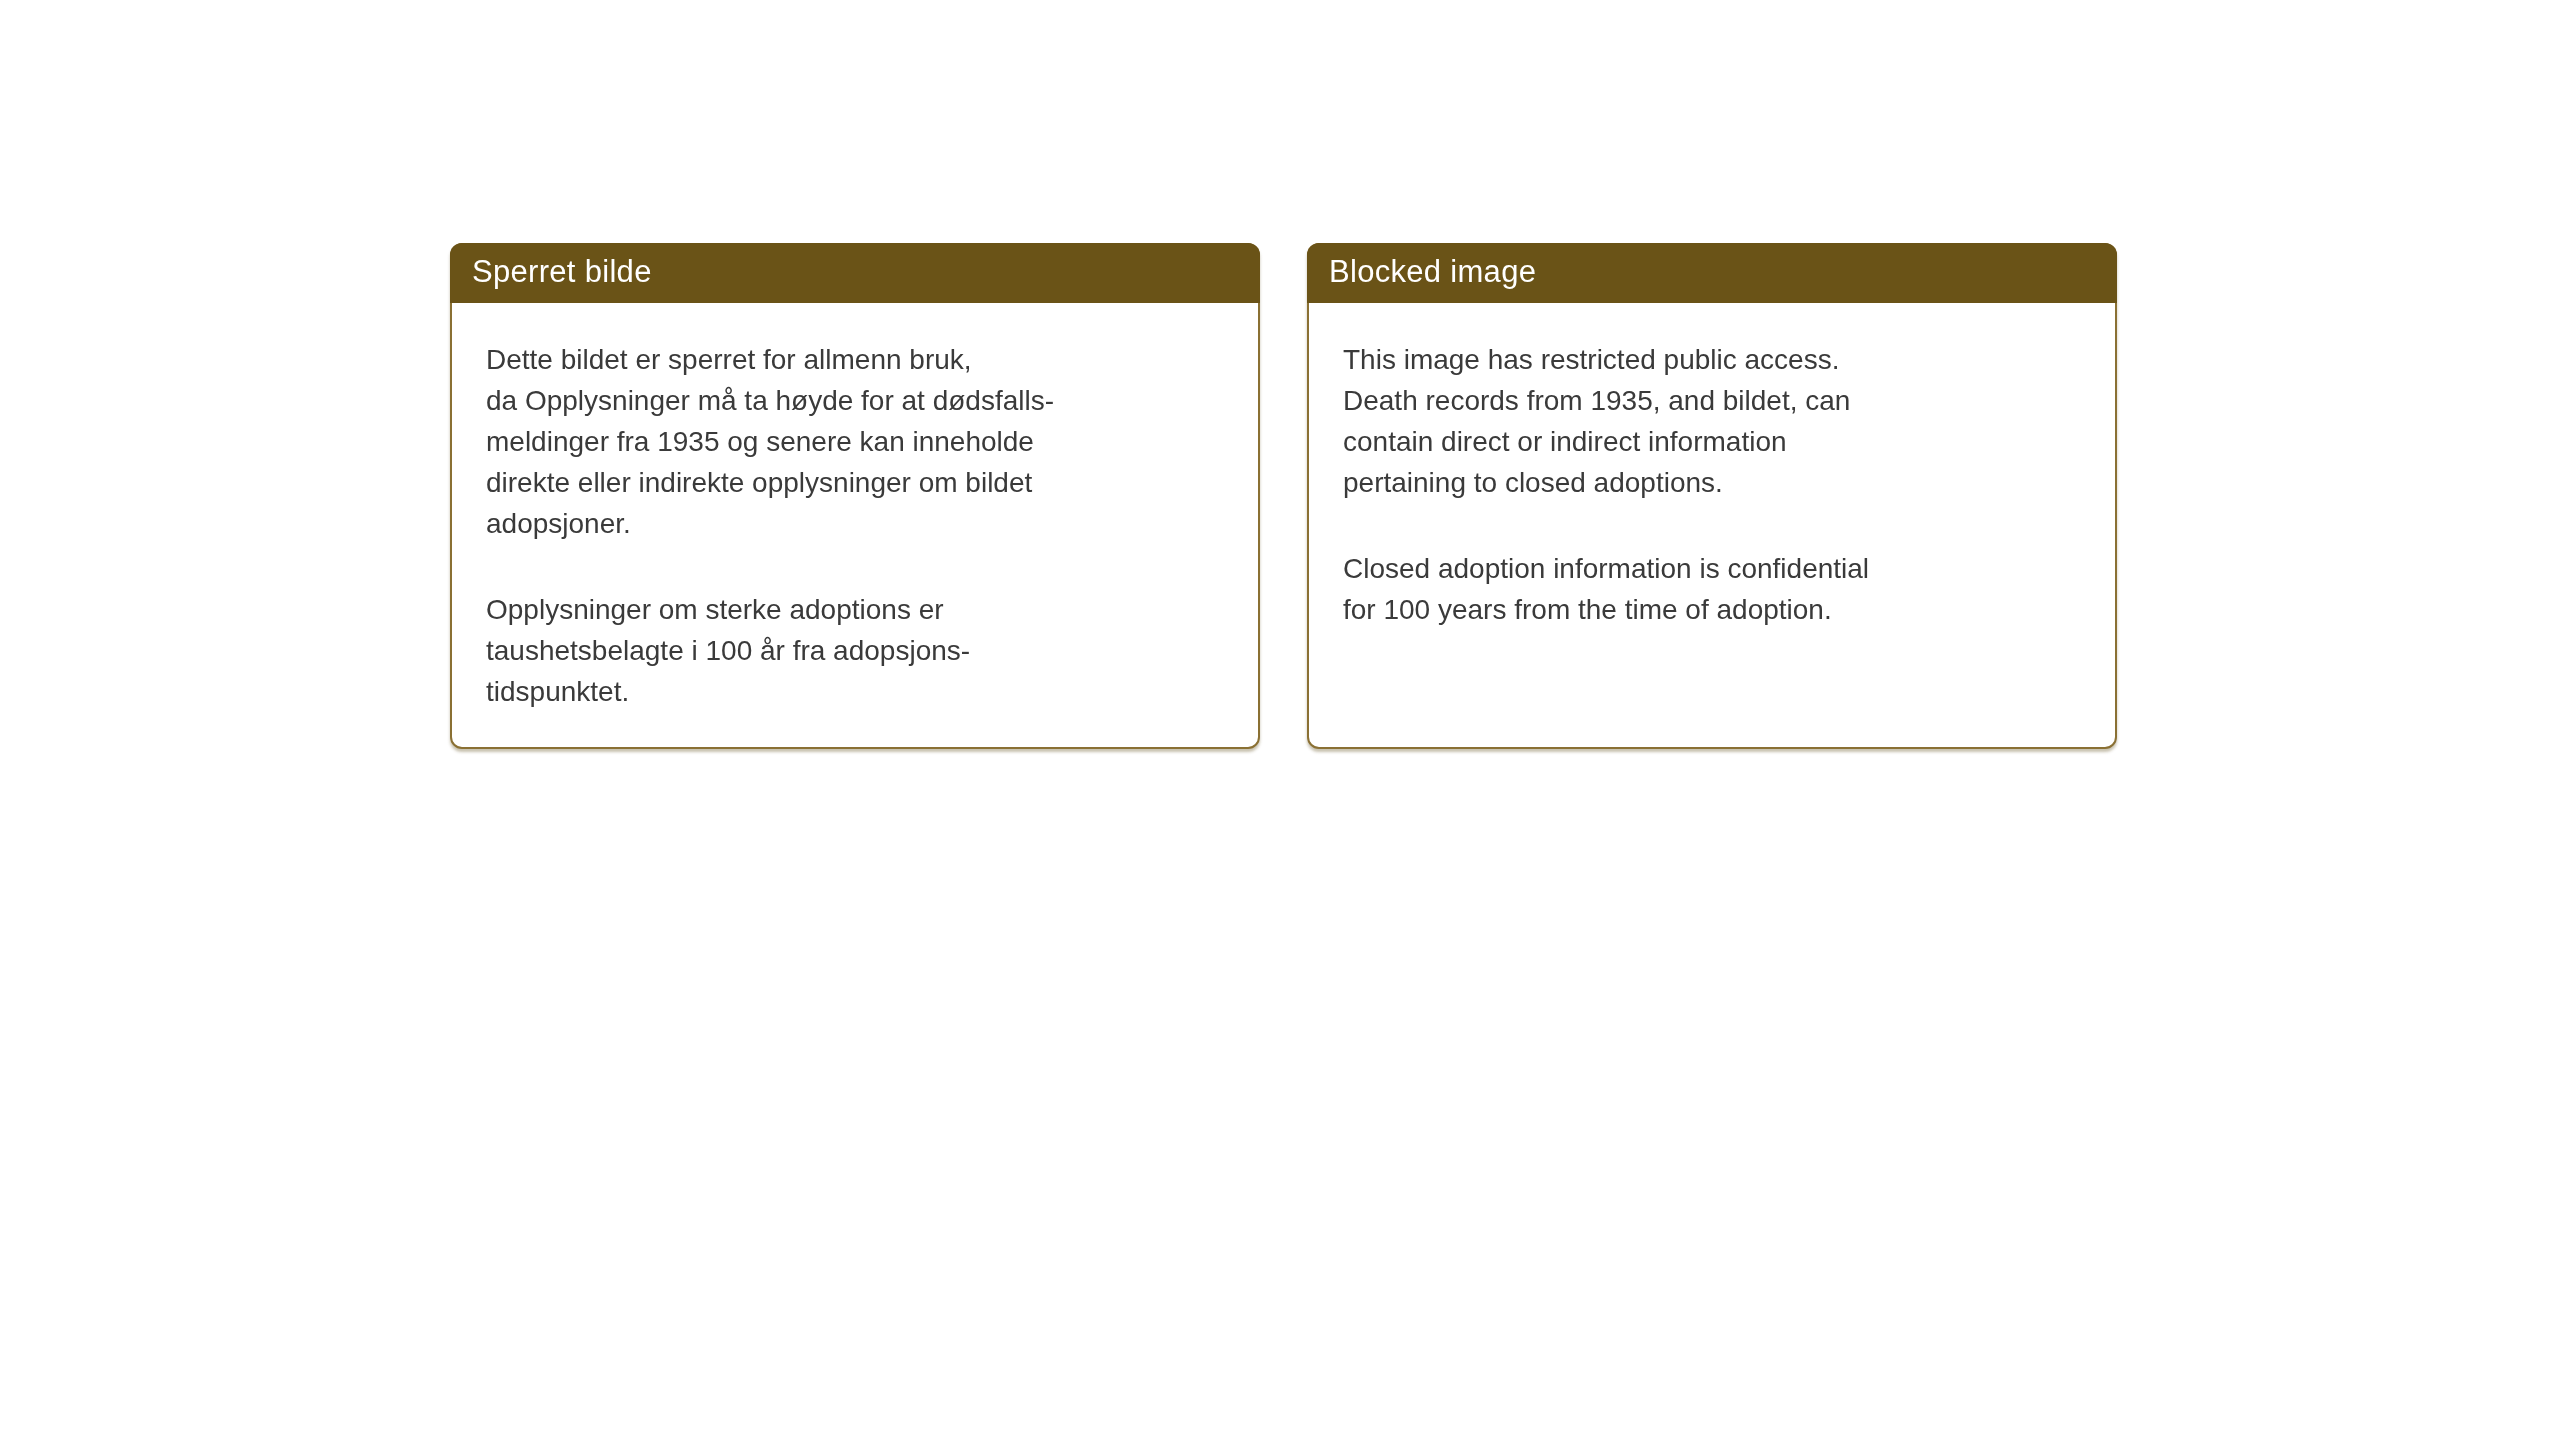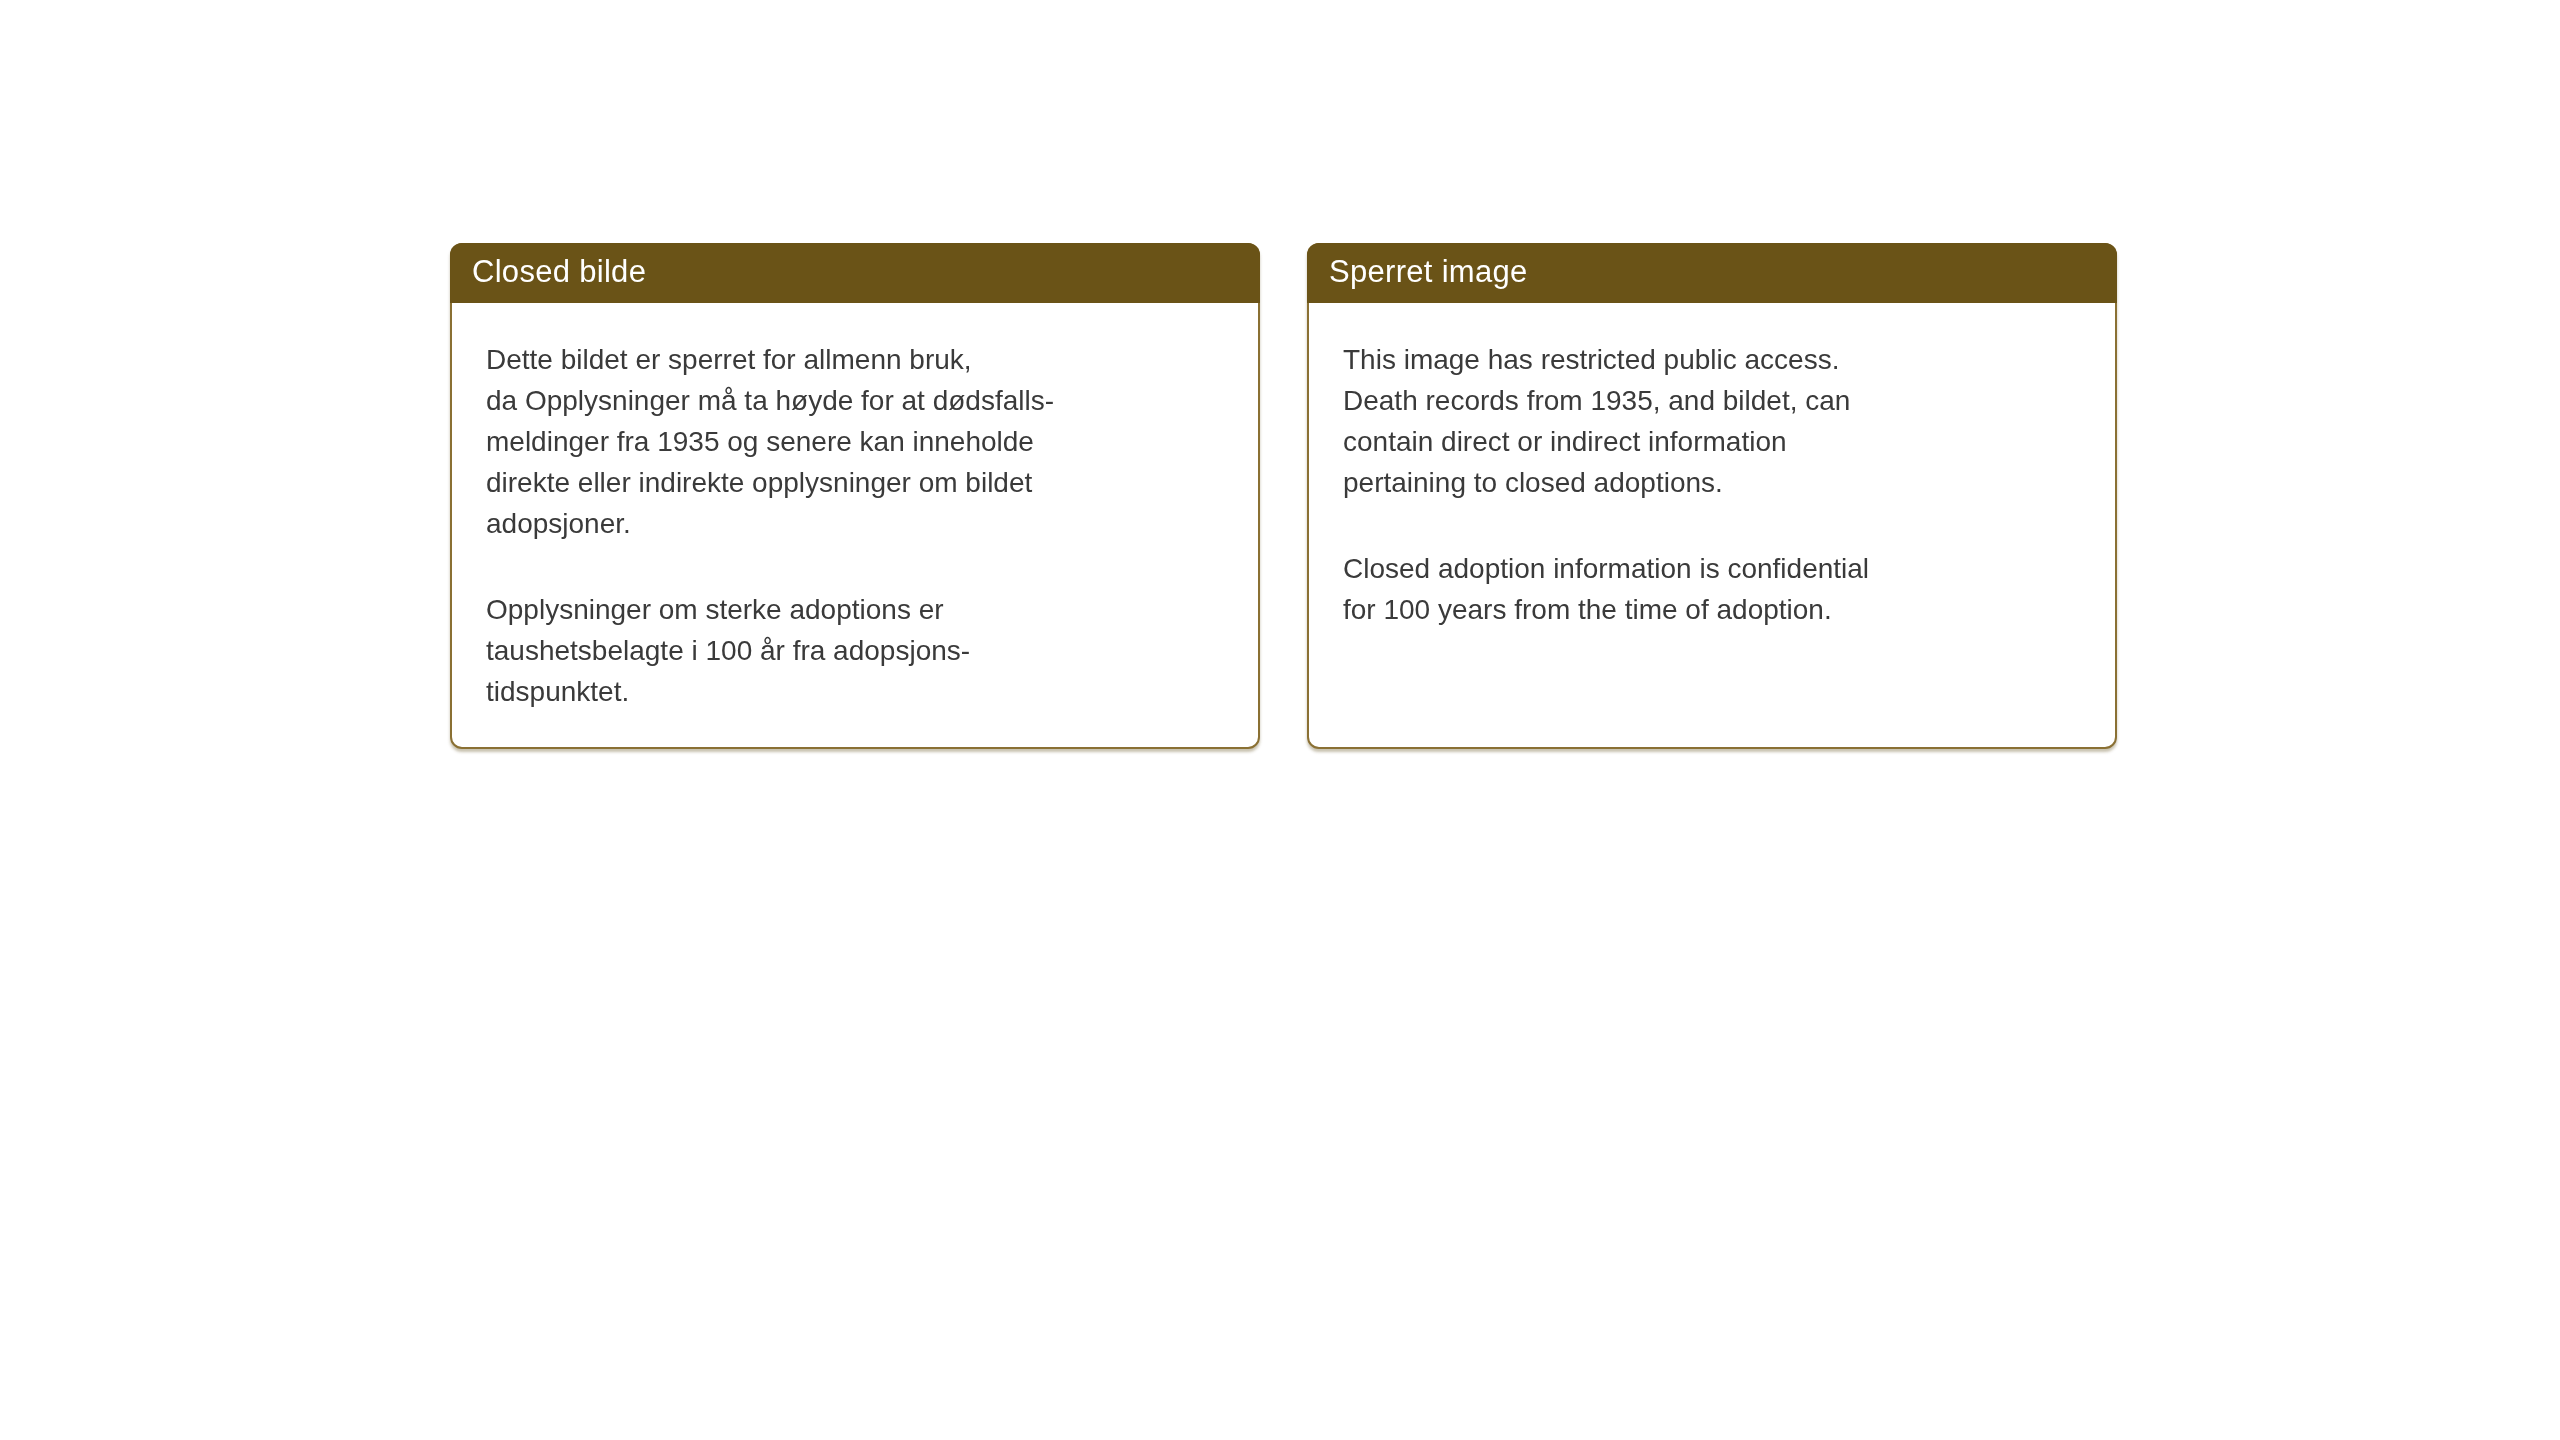--- a/index.html
+++ b/index.html
@@ -53,41 +53,41 @@
   .notice-paragraph { margin-bottom: 45px; }
   .notice-line { white-space: nowrap; }
 </style>
 </head>
 <body>
 
 <div class="stage">
 
   <div class="notice-card left">
     <div class="notice-header">
-      <span class="notice-title">Closed bilde</span>
+      <span class="notice-title">Sperret bilde</span>
     </div>
     <div class="notice-body">
       <div class="notice-paragraph">
         <div class="notice-line">Dette bildet er sperret for allmenn bruk,</div>
         <div class="notice-line">da Opplysninger må ta høyde for at dødsfalls-</div>
         <div class="notice-line">meldinger fra 1935 og senere kan inneholde</div>
         <div class="notice-line">direkte eller indirekte opplysninger om bildet</div>
         <div class="notice-line">adopsjoner.</div>
       </div>
       <div class="notice-paragraph">
         <div class="notice-line">Opplysninger om sterke adoptions er</div>
         <div class="notice-line">taushetsbelagte i 100 år fra adopsjons-</div>
         <div class="notice-line">tidspunktet.</div>
       </div>
     </div>
   </div>
 
   <div class="notice-card right">
     <div class="notice-header">
-      <span class="notice-title">Sperret image</span>
+      <span class="notice-title">Blocked image</span>
     </div>
     <div class="notice-body">
       <div class="notice-paragraph">
         <div class="notice-line">This image has restricted public access.</div>
         <div class="notice-line">Death records from 1935, and bildet, can</div>
         <div class="notice-line">contain direct or indirect information</div>
         <div class="notice-line">pertaining to closed adoptions.</div>
       </div>
       <div class="notice-paragraph">
         <div class="notice-line">Closed adoption information is confidential</div>

